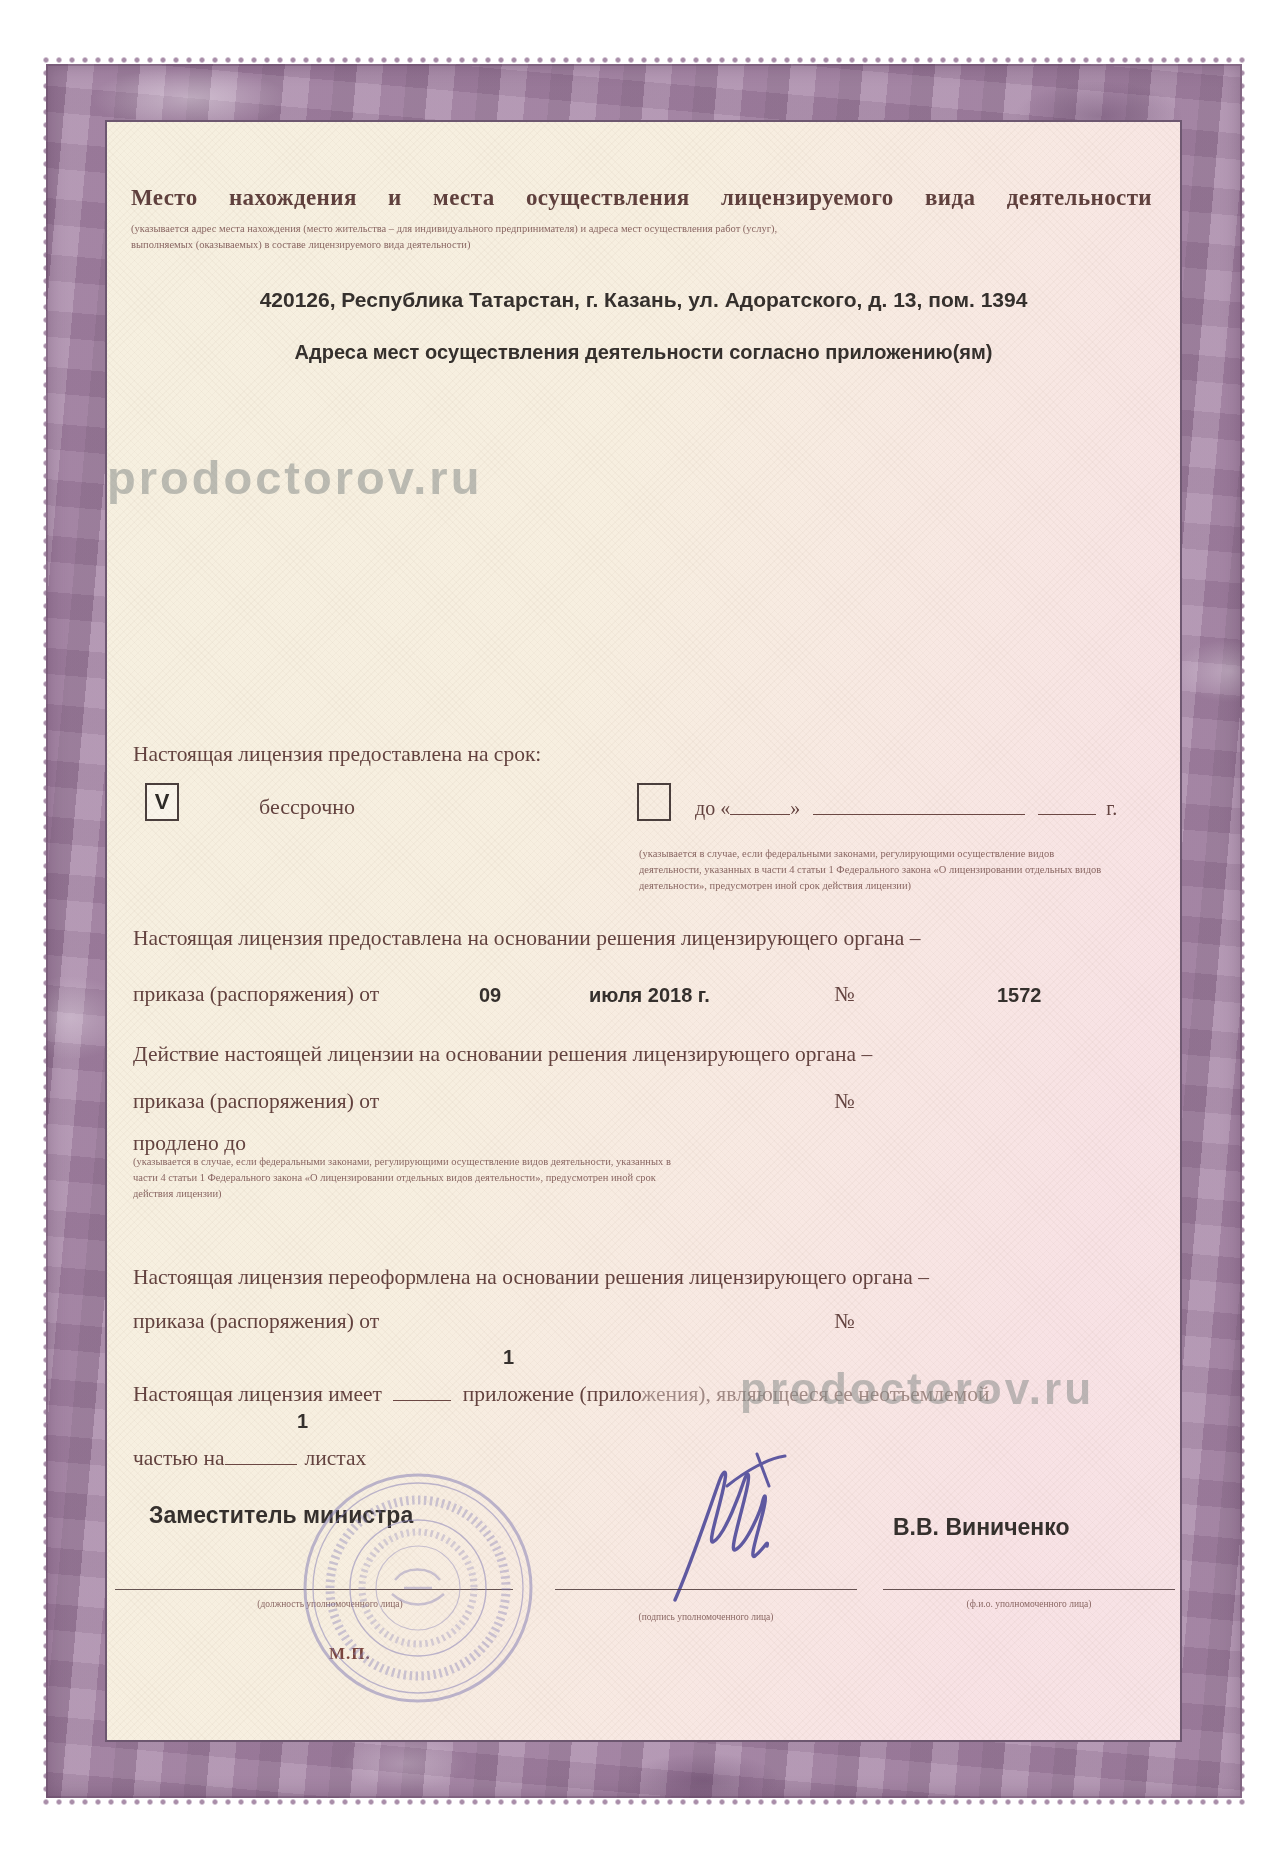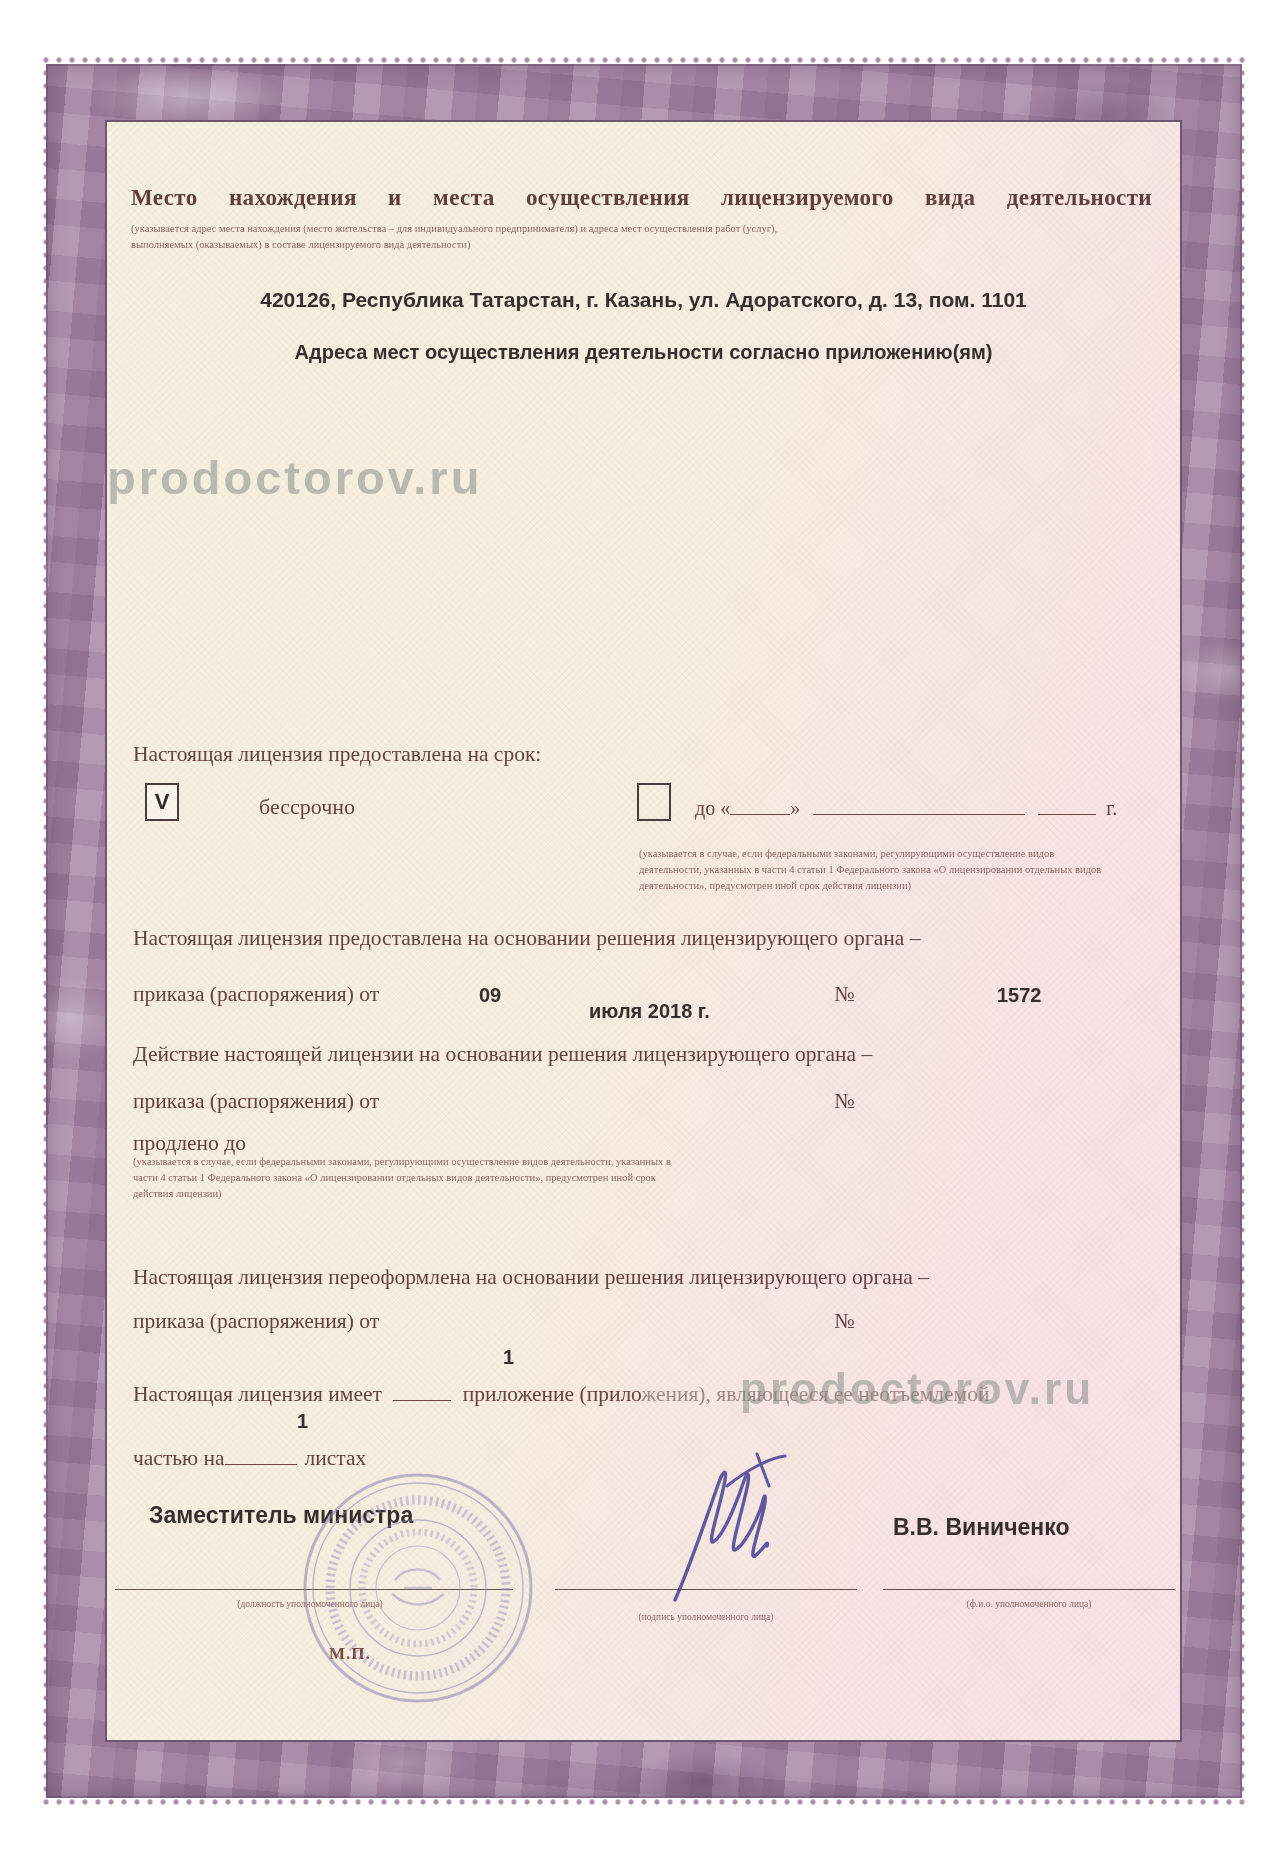--- a/index.html
+++ b/index.html
@@ -59,21 +59,21 @@
     <div class="perf"></div>
     <div class="frame"></div>
     <div class="paper">
 
       <div class="abs title" style="top:62px;left:24px;right:28px;">Место нахождения и места осуществления лицензируемого вида деятельности</div>
       <div class="abs fine" style="top:99px;left:24px;right:60px;">
         <div>(указывается адрес места нахождения (место жительства – для индивидуального предпринимателя) и адреса мест осуществления работ (услуг),</div>
         <div>выполняемых (оказываемых) в составе лицензируемого вида деятельности)</div>
       </div>
 
-      <div class="abs boldsans addr" style="top:166px;left:0;">420126, Республика Татарстан, г. Казань, ул. Адоратского, д. 13, пом. 1101</div>
+      <div class="abs boldsans addr" style="top:166px;left:0;">420126, Республика Татарстан, г. Казань, ул. Адоратского, д. 13, пом. 1394</div>
       <div class="abs boldsans addr" style="top:219px;left:0;font-size:20px;">Адреса мест осуществления деятельности согласно приложению(ям)</div>
 
       <div class="abs wm" style="top:328px;left:0px;font-size:47px;">prodoctorov.ru</div>
 
       <div class="abs serif" style="top:620px;left:26px;">Настоящая лицензия предоставлена на срок:</div>
       <div class="abs cbox" style="top:661px;left:38px;">
         <span>V</span>
       </div>
       <div class="abs serif" style="top:672px;left:152px;font-size:22px;">бессрочно</div>
       <div class="abs cbox" style="top:661px;left:530px;background:transparent;"></div>
@@ -81,21 +81,21 @@
         <span>до «</span><span class="blank" style="width:60px;"></span><span>»</span>
         <span class="blank" style="width:212px;margin-left:8px;"></span>
         <span class="blank" style="width:58px;margin-left:8px;"></span>
         <span style="margin-left:5px;">г.</span>
       </div>
       <div class="abs fine" style="top:724px;left:532px;width:480px;">(указывается в случае, если федеральными законами, регулирующими осуществление видов деятельности, указанных в части 4 статьи 1 Федерального закона «О лицензировании отдельных видов деятельности», предусмотрен иной срок действия лицензии)</div>
 
       <div class="abs serif" style="top:804px;left:26px;">Настоящая лицензия предоставлена на основании решения лицензирующего органа –</div>
       <div class="abs serif" style="top:860px;left:26px;">приказа (распоряжения)  от</div>
       <div class="abs boldsans val" style="top:862px;left:372px;">09</div>
-      <div class="abs boldsans val" style="top:862px;left:482px;margin-top:16px;">июля 2018 г.</div>
+      <div class="abs boldsans val" style="top:862px;left:482px;">июля 2018 г.</div>
       <div class="abs serif" style="top:860px;left:727px;">№</div>
       <div class="abs boldsans val" style="top:862px;left:890px;">1572</div>
 
       <div class="abs serif" style="top:920px;left:26px;">Действие настоящей лицензии на основании решения лицензирующего органа –</div>
       <div class="abs serif" style="top:967px;left:26px;">приказа (распоряжения)  от</div>
       <div class="abs serif" style="top:967px;left:727px;">№</div>
       <div class="abs serif" style="top:1009px;left:26px;">продлено до</div>
       <div class="abs fine" style="top:1032px;left:26px;width:548px;">(указывается в случае, если федеральными законами, регулирующими осуществление видов деятельности, указанных в части 4 статьи 1 Федерального закона «О лицензировании отдельных видов деятельности», предусмотрен иной срок действия лицензии)</div>
 
       <div class="abs serif" style="top:1143px;left:26px;">Настоящая лицензия переоформлена на основании решения лицензирующего органа –</div>
@@ -119,21 +119,21 @@
       <div class="abs boldsans" style="top:1392px;left:786px;font-size:23px;">В.В. Виниченко</div>
 
       <svg class="abs sig" style="top:1330px;left:550px;" width="150" height="160" viewBox="0 0 150 160">
         <path d="M18 148 C34 112 52 58 62 30 C66 19 70 16 68 28 C64 52 50 92 56 90 C68 84 84 38 88 26 C91 18 93 22 90 36 C84 64 72 100 78 98 C90 92 104 58 106 48 C108 40 110 44 106 60 C100 84 92 108 98 104 C106 98 112 86 110 94" fill="none" stroke="#4f4a9a" stroke-width="3.4" stroke-linecap="round"></path>
         <path d="M70 34 C90 18 112 6 128 4 M100 2 L112 34" fill="none" stroke="#4f4a9a" stroke-width="3" stroke-linecap="round"></path>
       </svg>
 
       <div class="abs sigline" style="top:1467px;left:8px;width:398px;"></div>
       <div class="abs sigline" style="top:1467px;left:448px;width:302px;"></div>
       <div class="abs sigline" style="top:1467px;left:776px;width:292px;"></div>
-      <div class="abs cap" style="top:1477px;left:4px;width:398px;">(должность уполномоченного лица)</div>
+      <div class="abs cap" style="top:1477px;left:24px;width:398px;">(должность уполномоченного лица)</div>
       <div class="abs cap" style="top:1477px;left:448px;width:302px;margin-top:13px;">(подпись уполномоченного лица)</div>
       <div class="abs cap" style="top:1477px;left:776px;width:292px;">(ф.и.о. уполномоченного лица)</div>
 
       <div class="abs mp" style="top:1522px;left:222px;">М.П.</div>
 
       <svg class="abs stamp" style="top:1348px;left:193px;" width="236" height="236" viewBox="0 0 236 236">
         <circle cx="118" cy="118" r="113" fill="none" stroke="#8b84b8" stroke-width="3"></circle>
         <circle cx="118" cy="118" r="105" fill="none" stroke="#8b84b8" stroke-width="1.3"></circle>
         <circle cx="118" cy="118" r="88" fill="none" stroke="#8b84b8" stroke-width="9" stroke-dasharray="2.5 3.5" opacity="0.75"></circle>
         <circle cx="118" cy="118" r="68" fill="none" stroke="#8b84b8" stroke-width="1.4"></circle>

